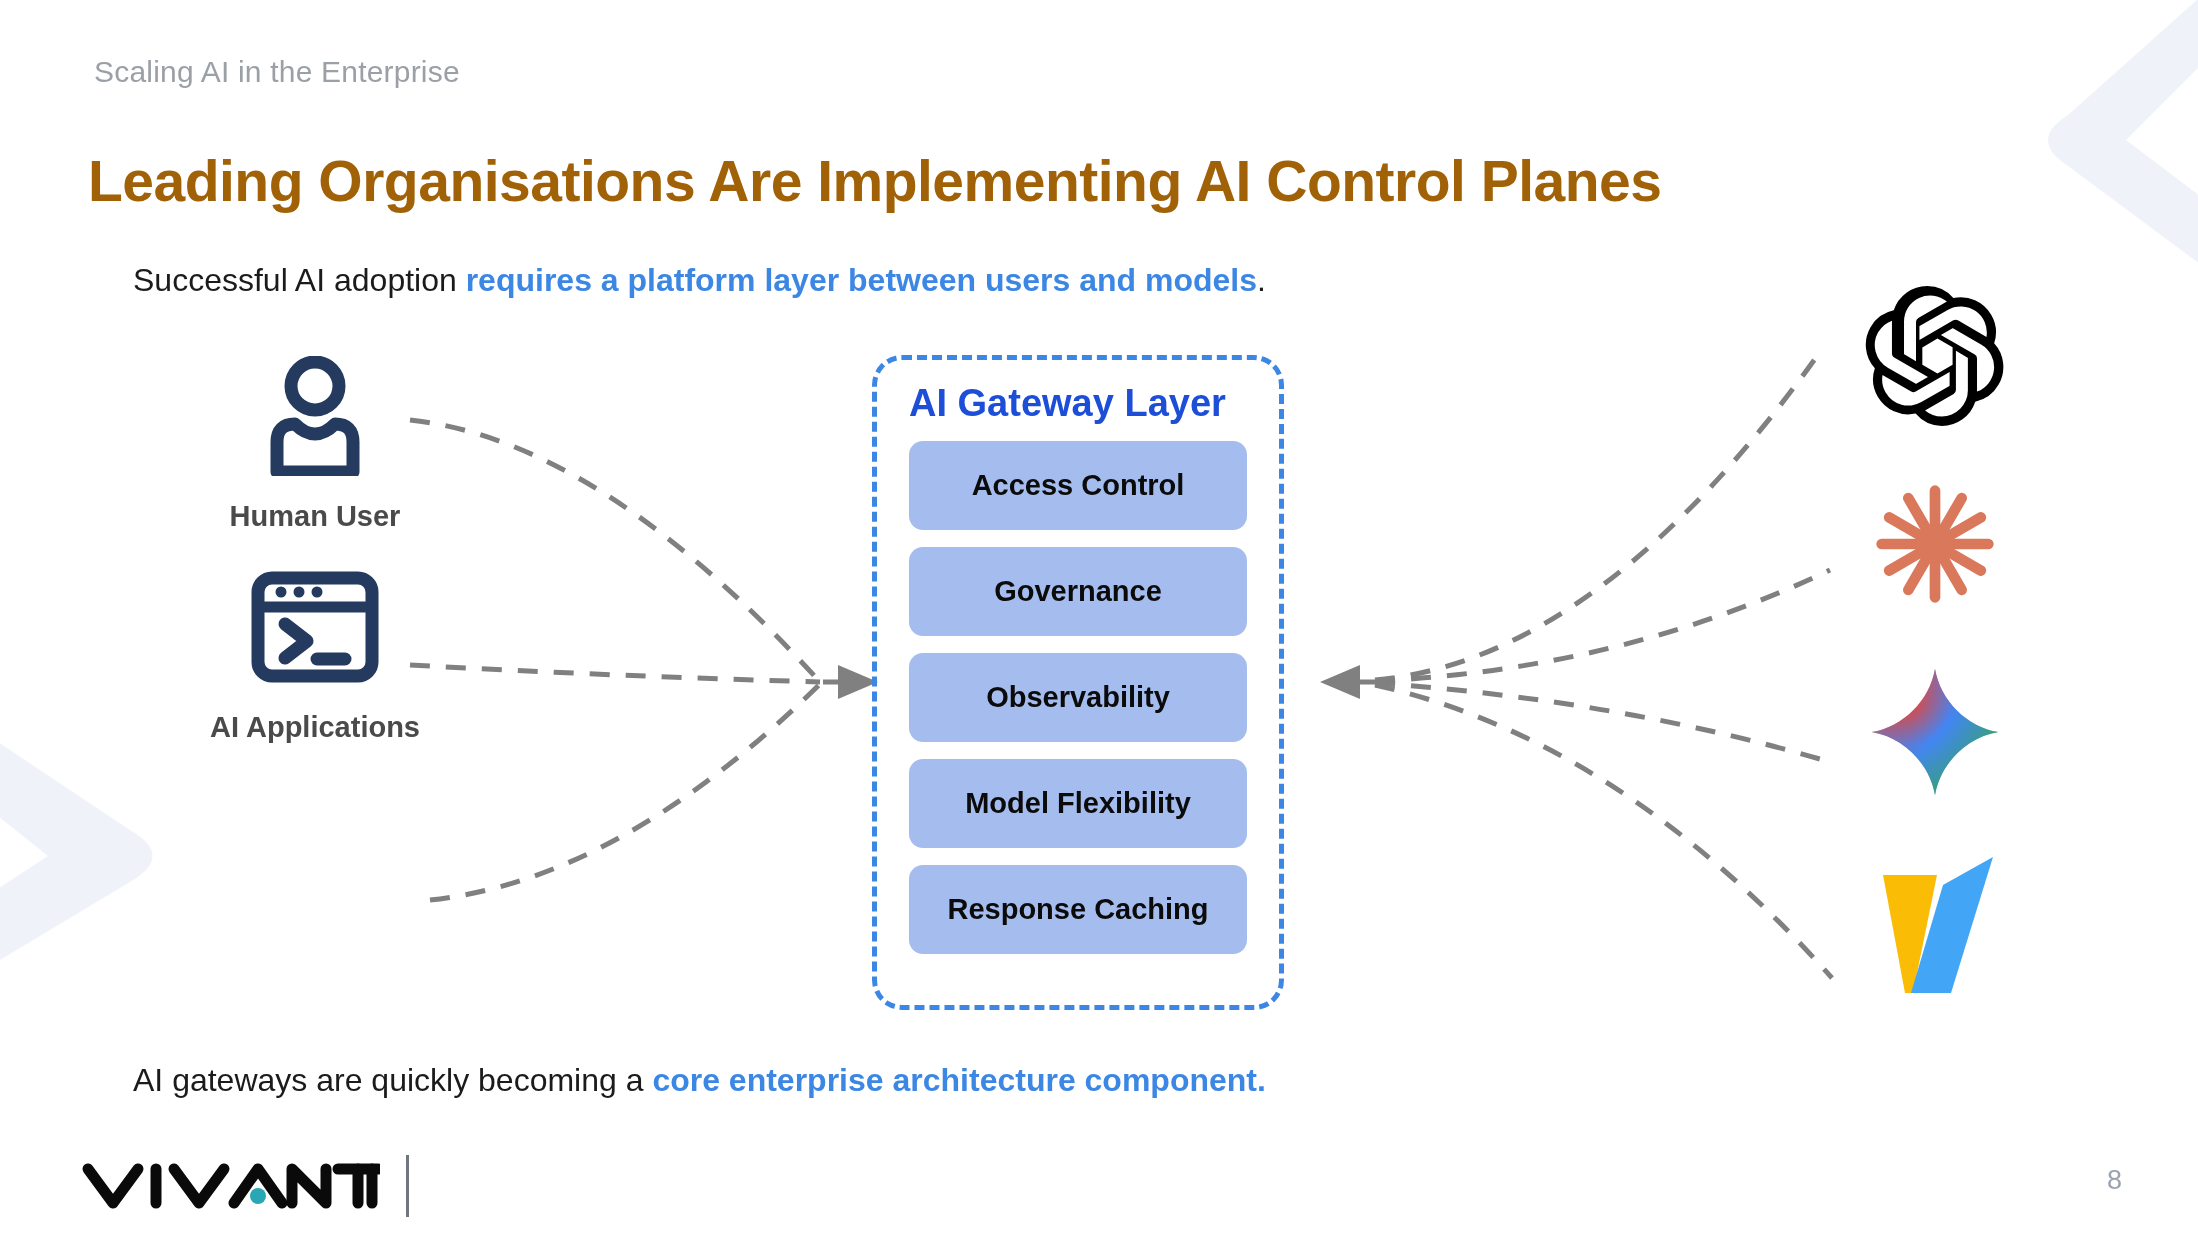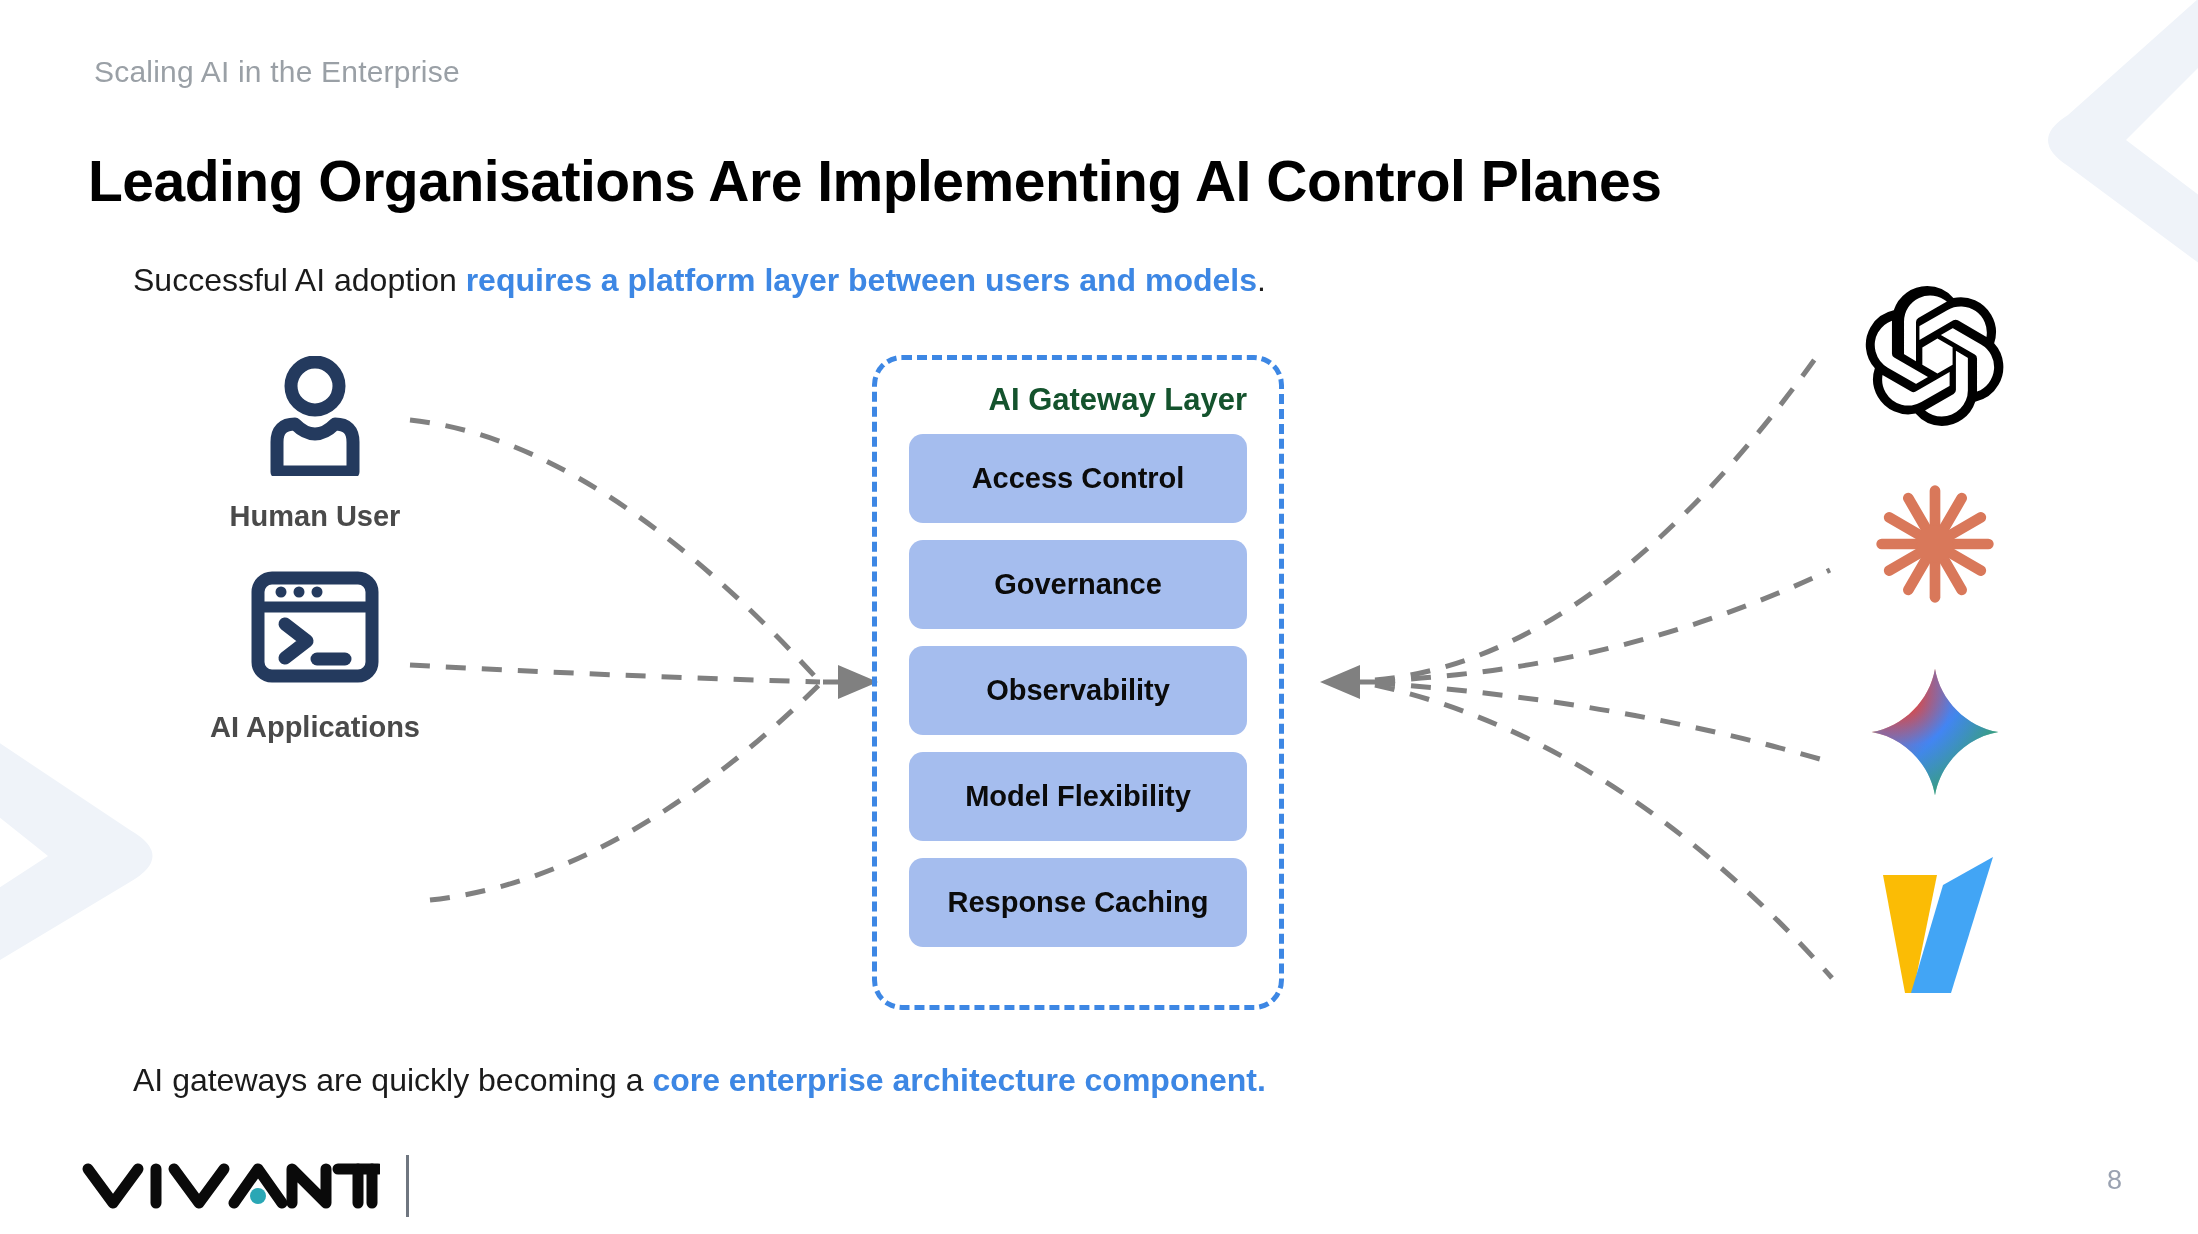--- a/index.html
+++ b/index.html
@@ -35,21 +35,21 @@
     color: #9aa0a6;
     letter-spacing: 0.2px;
     white-space: nowrap;
   }
   .title {
     position: absolute;
     left: 88px;
     top: 110px;
     font-size: 57px;
     font-weight: bold;
-    color: #000000;
+    color: #a16207;
     letter-spacing: -0.5px;
     white-space: nowrap;
   }
 
   
   .lede {
     position: absolute;
     left: 133px;
     top: 262px;
     font-size: 32px;
@@ -113,24 +113,24 @@
     top: 355px;
     width: 412px;
     height: 655px;
     box-sizing: border-box;
     border: 5px dashed #3d87e4;
     border-radius: 30px;
     background: transparent;
     padding: 22px 32px 26px 32px;
   }
   .gateway-title {
-    text-align: right;
-    font-size: 31px;
-    font-weight: bold;
-    color: #14532d;
+    text-align: left;
+    font-size: 38px;
+    font-weight: bold;
+    color: #1d4ed8;
     margin-bottom: 16px;
     white-space: nowrap;
   }
   .capability {
     height: 89px;
     margin-bottom: 17px;
     background: #a5bdee;
     border-radius: 14px;
     display: flex;
     align-items: center;

